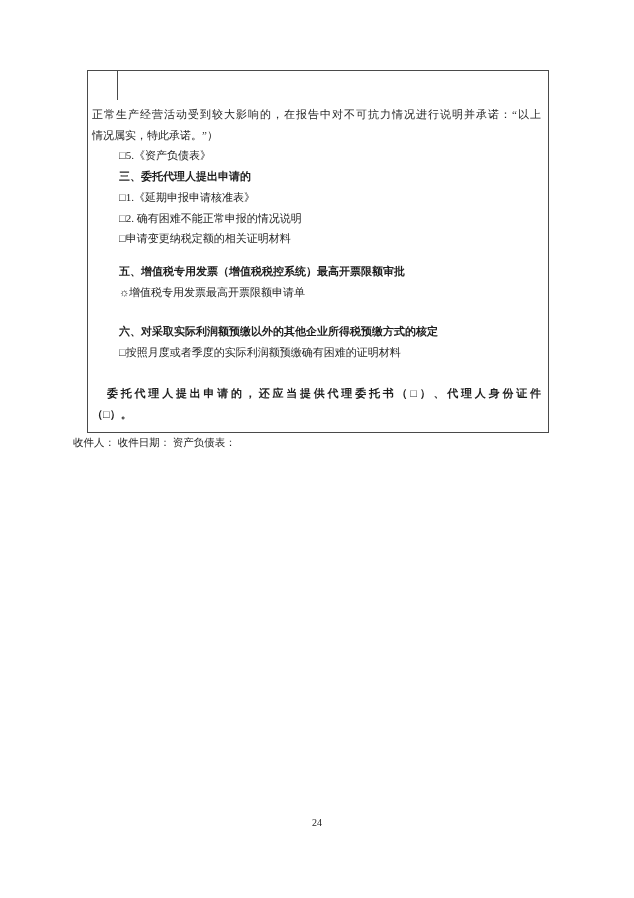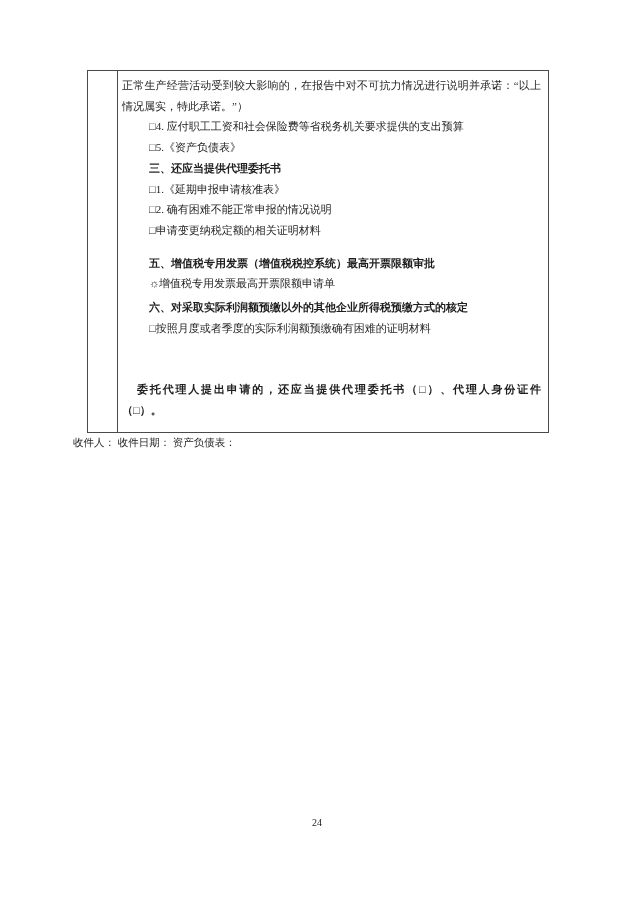--- a/index.html
+++ b/index.html
@@ -17,40 +17,41 @@
   }
   .form-table {
     position: absolute;
     left: 87px;
     top: 70px;
     width: 460px;
     height: 361px;
     border: 1px solid #4a4a4a;
     display: flex;
     background: #ffffff;
+    flex-direction: column;
   }
   .cell-left {
     width: 29px;
     border-right: 1px solid #4a4a4a;
     flex: 0 0 29px;
   }
   .cell-main {
     flex: 1 1 auto;
     padding: 4px 7px 0 4px;
     font-size: 11px;
     line-height: 20.7px;
     letter-spacing: 0;
     overflow: hidden;
   }
   .line {
     min-height: 20.7px;
     white-space: normal;
   }
   .line.blank { min-height: 20.7px; }
-  .indent-1 { padding-left: 15px; margin-top: 20px; }
+  .indent-1 { padding-left: 15px; }
   .indent-2 { padding-left: 27px; }
   .bold {
     font-weight: bold;
     font-family: "Liberation Sans", sans-serif;
   }
   .justify {
     text-align: justify;
     text-align-last: justify;
   }
   .marker {
@@ -76,29 +77,28 @@
   }
 </style>
 </head>
 <body>
 
 <div class="form-table">
   <div class="cell-left"></div>
   <div class="cell-main" id="lines-container">
       <div class="line indent-0 justify">正常生产经营活动受到较大影响的，在报告中对不可抗力情况进行说明并承诺：“以上</div>
       <div class="line indent-0">情况属实，特此承诺。”）</div>
-      <div class="line indent-2"><span class="marker">□</span>4. 应付职工工资和社会保险费等省税务机关要求提供的支出预算</div>
       <div class="line indent-2"><span class="marker">□</span>5.《资产负债表》</div>
-      <div class="line indent-2 bold">三、还应当提供代理委托书</div>
+      <div class="line indent-2 bold">三、委托代理人提出申请的</div>
       <div class="line indent-2"><span class="marker">□</span>1.《延期申报申请核准表》</div>
       <div class="line indent-2"><span class="marker">□</span>2. 确有困难不能正常申报的情况说明</div>
       <div class="line indent-2"><span class="marker">□</span>申请变更纳税定额的相关证明材料</div>
       <div class="line indent-2 bold" style="margin-top: 12px;">五、增值税专用发票（增值税税控系统）最高开票限额审批</div>
       <div class="line indent-2"><span class="marker">☼</span>增值税专用发票最高开票限额申请单</div>
-      <div class="line indent-2 bold" style="margin-top: 3px;">六、对采取实际利润额预缴以外的其他企业所得税预缴方式的核定</div>
+      <div class="line indent-2 bold" style="margin-top: 19px;">六、对采取实际利润额预缴以外的其他企业所得税预缴方式的核定</div>
       <div class="line indent-2"><span class="marker">□</span>按照月度或者季度的实际利润额预缴确有困难的证明材料</div>
       <div class="line indent-0 blank"></div>
       <div class="line indent-1 bold justify">委托代理人提出申请的，还应当提供代理委托书（□）、代理人身份证件</div>
       <div class="line indent-0 bold">（□）。</div>
     </div>
 </div>
 
 <div class="receipt-line">收件人： 收件日期： 资产负债表：</div>
 
 <div class="page-number">24</div>

